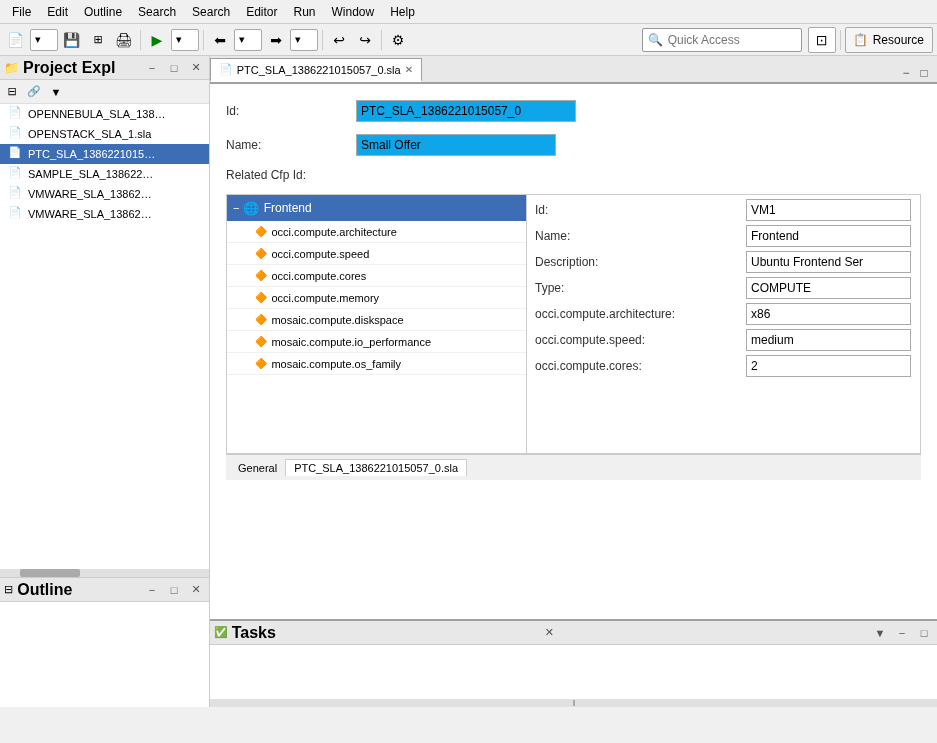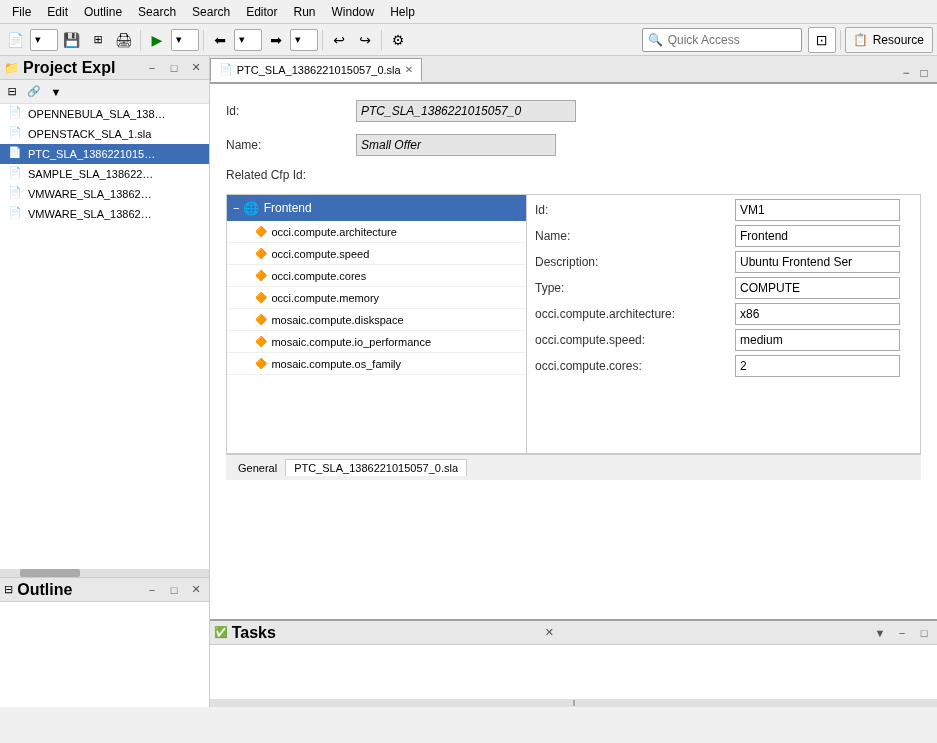--- a/index.html
+++ b/index.html
@@ -48,36 +48,36 @@
     .editor-tab { display: flex; align-items: center; height: 24px; padding: 0 8px; border: 1px solid #a0a0a0; border-bottom: none; background: #e0e0e0; cursor: pointer; font-size: 11px; gap: 4px; margin-right: 2px; margin-top: 4px; }
     .editor-tab.active { background: white; border-bottom: 2px solid white; margin-top: 2px; z-index: 1; }
     .tab-close { font-size: 10px; color: #666; cursor: pointer; }
 
     
     .editor-content { flex: 1; background: white; overflow: auto; padding: 16px; }
 
     
     .form-row { display: flex; align-items: center; margin-bottom: 12px; }
     .form-label { width: 130px; font-size: 12px; color: #333; }
-    .form-input { height: 22px; border: 1px solid #aaa; padding: 0 4px; font-size: 12px; background: #e5e5e5; min-width: 120px; font-style: italic; }
+    .form-input { height: 22px; border: 1px solid #aaa; padding: 0 4px; font-size: 12px; background: #0ea5e9; min-width: 120px; }
     .form-input-wide { min-width: 200px; }
 
     
     .split-area { display: flex; border: 1px solid #ccc; margin-top: 8px; }
     .tree-panel { width: 300px; border-right: 1px solid #ccc; overflow: auto; }
     .detail-panel { flex: 1; padding: 4px 8px; }
 
     
     .tree-root { display: flex; align-items: center; height: 26px; background: #3d6eb5; color: white; padding: 0 6px; cursor: pointer; font-size: 12px; gap: 4px; }
     .tree-child { display: flex; align-items: center; height: 22px; padding-left: 28px; cursor: pointer; font-size: 11px; gap: 4px; border-bottom: 1px solid #f0f0f0; }
 
     
     .detail-row { display: flex; align-items: center; margin-bottom: 4px; }
     .detail-label { width: 200px; font-size: 12px; color: #333; }
-    .detail-input { height: 22px; border: 1px solid #aaa; padding: 0 4px; font-size: 12px; background: white; min-width: 130px; }
+    .detail-input { height: 22px; border: 1px solid #aaa; padding: 0 4px; font-size: 12px; background: white; min-width: 130px; margin-left: 11px; }
 
     
     .bottom-tabs { display: flex; border-top: 1px solid #ccc; background: #f0f0f0; height: 26px; align-items: center; padding: 0 4px; }
     .bottom-tab { padding: 2px 8px; font-size: 11px; cursor: pointer; }
     .bottom-tab.active { background: white; border: 1px solid #ccc; border-bottom: none; }
 
     
     .tasks-panel { height: 80px; border-top: 2px solid #a0a0a0; background: #f5f5f5; display: flex; flex-direction: column; }
     .tasks-header { display: flex; align-items: center; background: #e8e8e8; border-bottom: 1px solid #ccc; height: 24px; padding: 0 4px; gap: 4px; }
     .tasks-content { flex: 1; background: white; }

